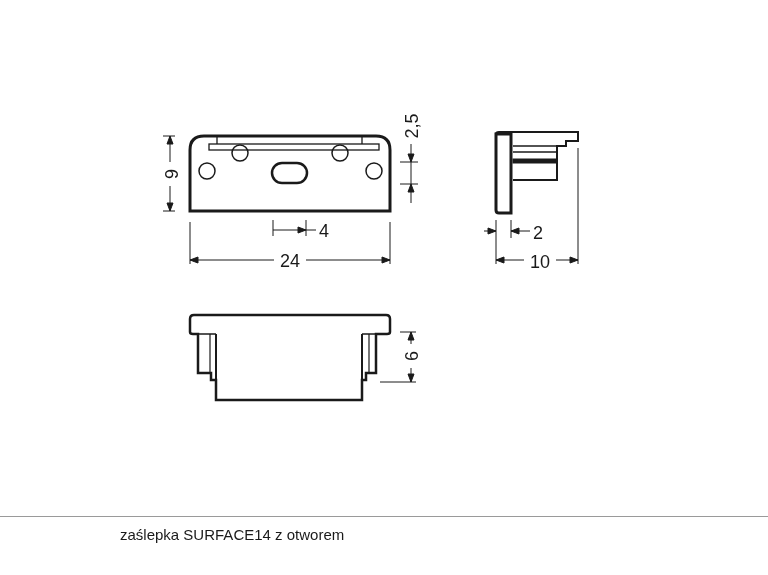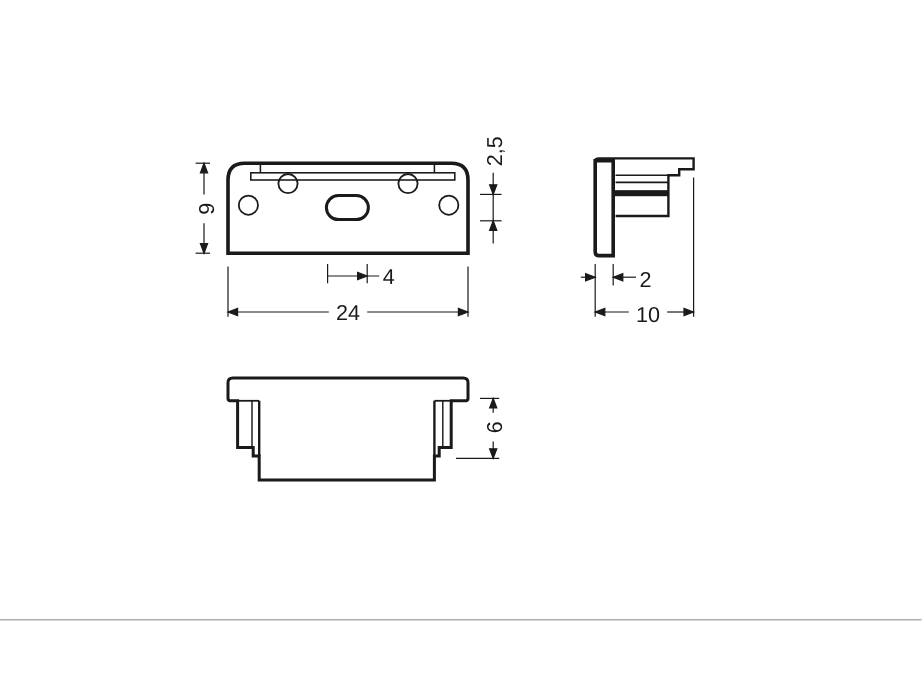--- a/index.html
+++ b/index.html
@@ -101,13 +101,14 @@
     <line x1="411" y1="368" x2="411" y2="382"></line>
     <polygon points="411,332 408,340 414,340"></polygon>
     <polygon points="411,382 408,374 414,374"></polygon>
   </g>
   <text class="dim-text" transform="translate(418,356) rotate(-90)" text-anchor="middle">6</text>
 </svg>
 
 <div class="divider"></div>
 
 <div class="caption">
+  <div class="caption-sub">zaślepka SURFACE14 z otworem</div>
 </div>
 
 </body></html>

